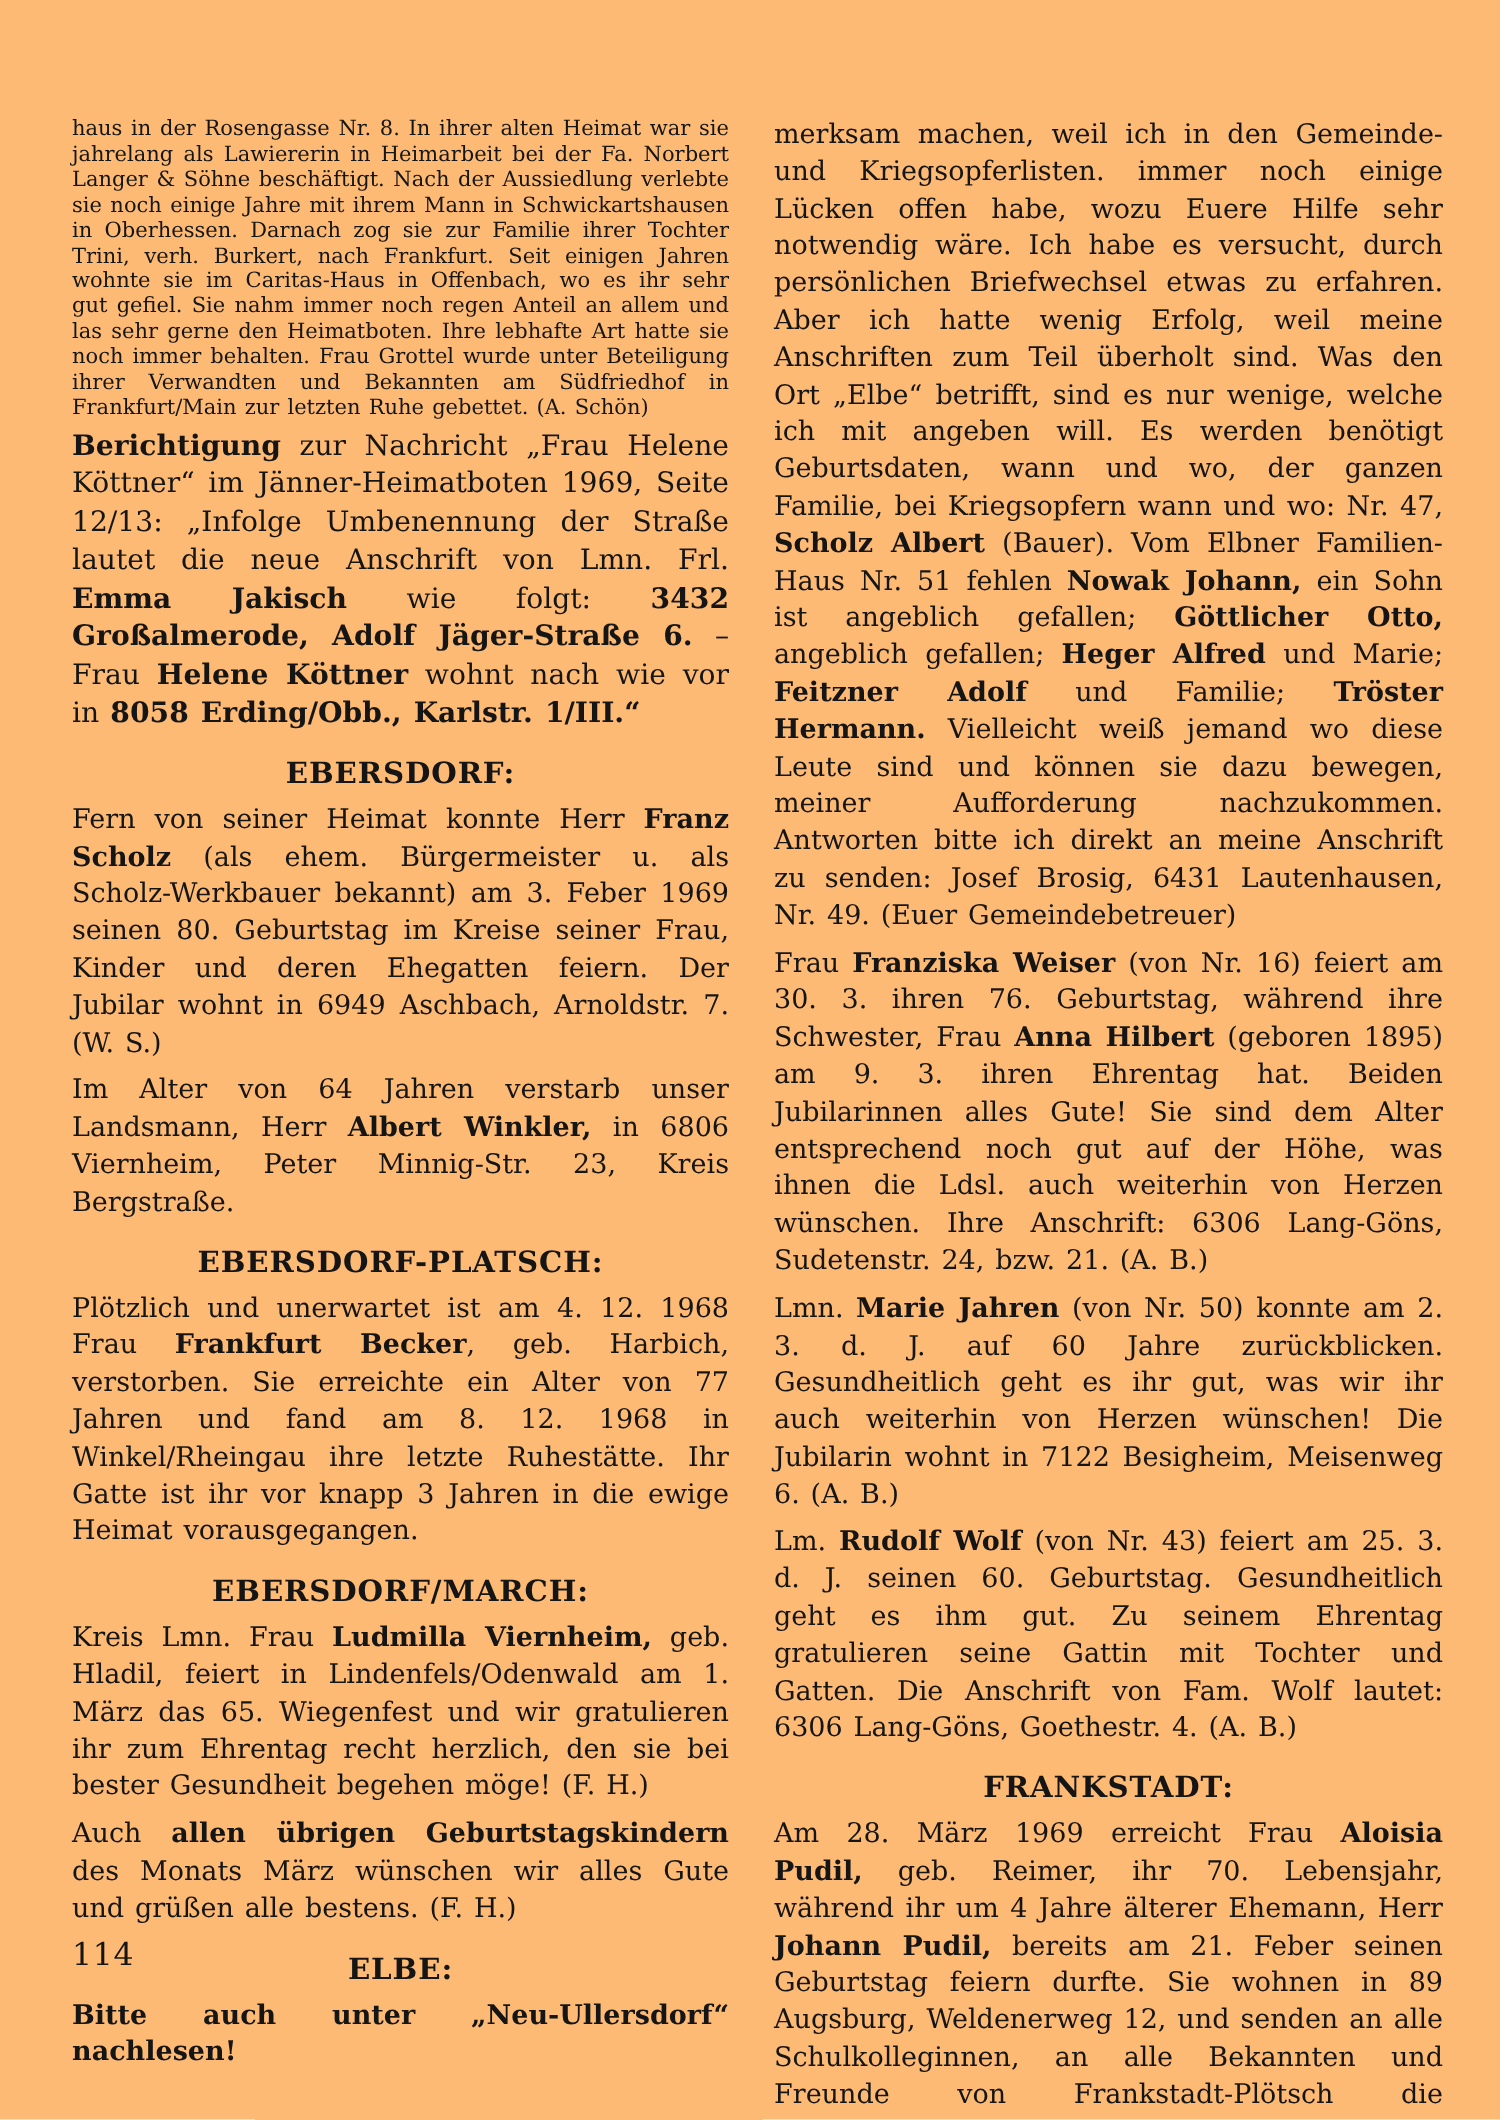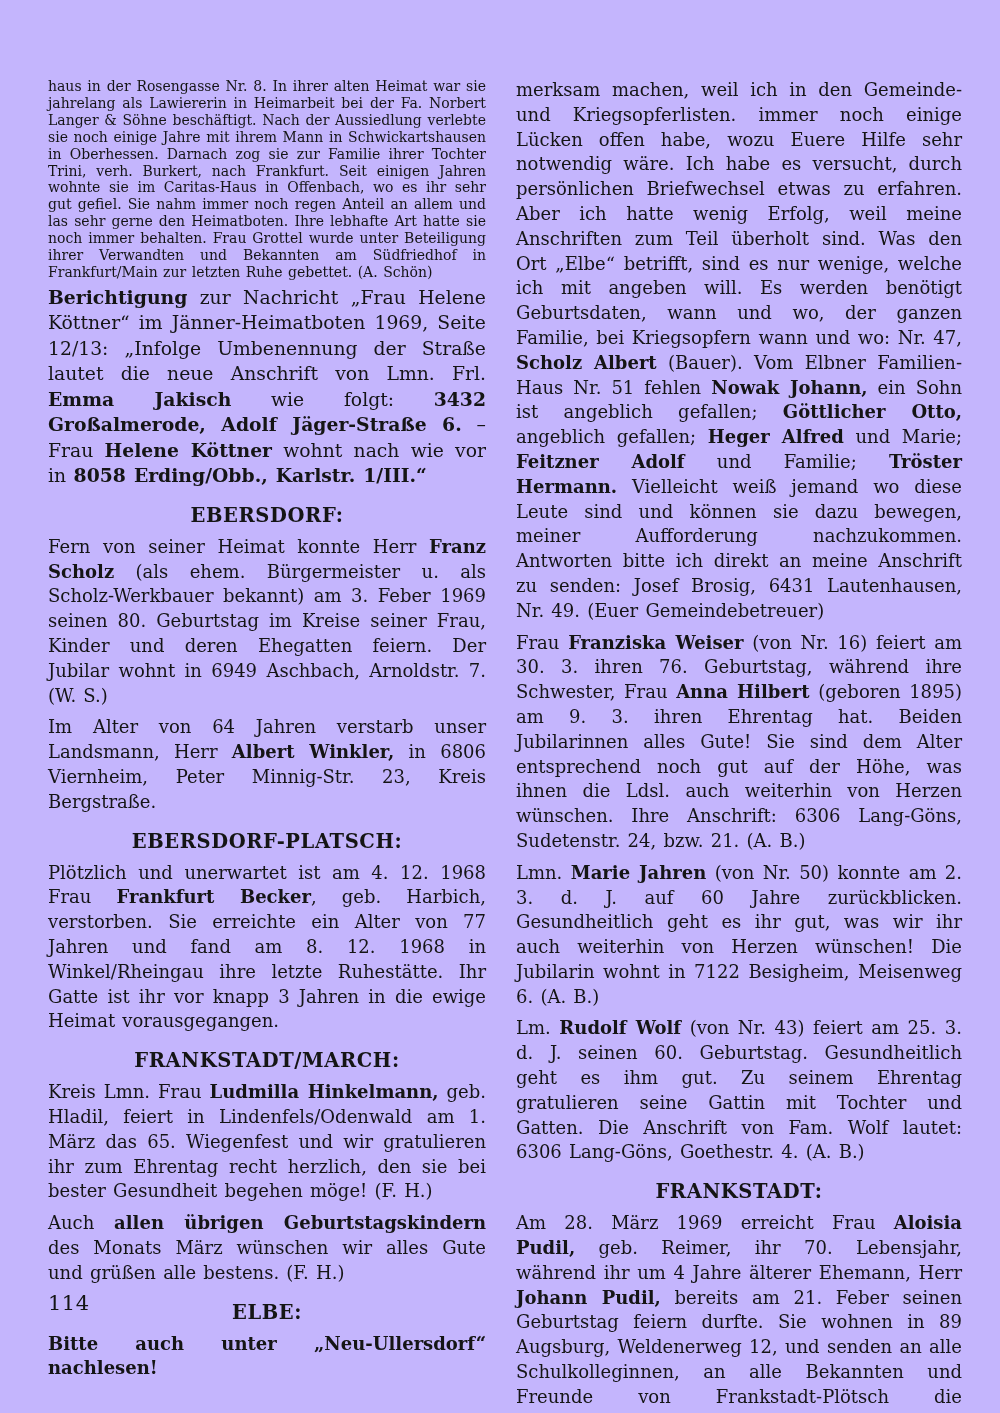--- a/index.html
+++ b/index.html
@@ -4,21 +4,21 @@
 <style>
   html, body {
     margin: 0;
     padding: 0;
     background: #fbfbf9;
   }
   .page {
     position: relative;
     width: 1000px;
     height: 1413px;
-    background: #c4b5fd;
+    background: #fdba74;
     color: #151515;
     font-family: "DejaVu Serif", "Liberation Serif", serif;
     overflow: hidden;
   }
   .columns {
     display: flex;
     gap: 30px;
     padding: 78px 38px 0 48px;
   }
   .col {
@@ -66,22 +66,22 @@
 <div class="page">
   <div class="columns">
     <div class="col col-left">
         <p class="para small"><span>haus in der Rosengasse Nr. 8. In ihrer alten Heimat war sie jahrelang als Lawiererin in Heimarbeit bei der Fa. Norbert Langer &amp; Söhne beschäftigt. Nach der Aussiedlung verlebte sie noch einige Jahre mit ihrem Mann in Schwickartshausen in Oberhessen. Darnach zog sie zur Familie ihrer Tochter Trini, verh. Burkert, nach Frankfurt. Seit einigen Jahren wohnte sie im Caritas-Haus in Offenbach, wo es ihr sehr gut gefiel. Sie nahm immer noch regen Anteil an allem und las sehr gerne den Heimatboten. Ihre lebhafte Art hatte sie noch immer behalten. Frau Grottel wurde unter Beteiligung ihrer Verwandten und Bekannten am Südfriedhof in Frankfurt/Main zur letzten Ruhe gebettet. (A. Schön)</span></p>
         <p class="para lede"><b>Berichtigung</b><span> zur Nachricht „Frau Helene Köttner“ im Jänner-Heimatboten 1969, Seite 12/13: „Infolge Umbenennung der Straße lautet die neue Anschrift von Lmn. Frl. </span><b>Emma Jakisch</b><span> wie folgt: </span><b>3432 Großalmerode, Adolf Jäger-Straße 6.</b><span> – Frau </span><b>Helene Köttner</b><span> wohnt nach wie vor in </span><b>8058 Erding/Obb., Karlstr. 1/III.“</b></p>
         <h3 class="section-heading">EBERSDORF:</h3>
         <p class="para"><span>Fern von seiner Heimat konnte Herr </span><b>Franz Scholz</b><span> (als ehem. Bürgermeister u. als Scholz-Werkbauer bekannt) am 3. Feber 1969 seinen 80. Geburtstag im Kreise seiner Frau, Kinder und deren Ehegatten feiern. Der Jubilar wohnt in 6949 Aschbach, Arnoldstr. 7. (W. S.)</span></p>
         <p class="para"><span>Im Alter von 64 Jahren verstarb unser Landsmann, Herr </span><b>Albert Winkler,</b><span> in 6806 Viernheim, Peter Minnig-Str. 23, Kreis Bergstraße.</span></p>
         <h3 class="section-heading">EBERSDORF-PLATSCH:</h3>
         <p class="para"><span>Plötzlich und unerwartet ist am 4. 12. 1968 Frau </span><b>Frankfurt Becker</b><span>, geb. Harbich, verstorben. Sie erreichte ein Alter von 77 Jahren und fand am 8. 12. 1968 in Winkel/Rheingau ihre letzte Ruhestätte. Ihr Gatte ist ihr vor knapp 3 Jahren in die ewige Heimat vorausgegangen.</span></p>
-        <h3 class="section-heading">FRANKSTADT/MARCH:</h3>
-        <p class="para"><span>Kreis Lmn. Frau </span><b>Ludmilla Hinkelmann,</b><span> geb. Hladil, feiert in Lindenfels/Odenwald am 1. März das 65. Wiegenfest und wir gratulieren ihr zum Ehrentag recht herzlich, den sie bei bester Gesundheit begehen möge! (F. H.)</span></p>
+        <h3 class="section-heading">EBERSDORF/MARCH:</h3>
+        <p class="para"><span>Kreis Lmn. Frau </span><b>Ludmilla Viernheim,</b><span> geb. Hladil, feiert in Lindenfels/Odenwald am 1. März das 65. Wiegenfest und wir gratulieren ihr zum Ehrentag recht herzlich, den sie bei bester Gesundheit begehen möge! (F. H.)</span></p>
         <p class="para"><span>Auch </span><b>allen übrigen Geburtstagskindern</b><span> des Monats März wünschen wir alles Gute und grüßen alle bestens. (F. H.)</span></p>
         <h3 class="section-heading">ELBE:</h3>
         <p class="para"><b>Bitte auch unter „Neu-Ullersdorf“ nachlesen!</b></p>
         <p class="para"></p>
       </div>
     <div class="col col-right">
         <p class="para"><span>merksam machen, weil ich in den Gemeinde- und Kriegsopferlisten. immer noch einige Lücken offen habe, wozu Euere Hilfe sehr notwendig wäre. Ich habe es versucht, durch persönlichen Briefwechsel etwas zu erfahren. Aber ich hatte wenig Erfolg, weil meine Anschriften zum Teil überholt sind. Was den Ort „Elbe“ betrifft, sind es nur wenige, welche ich mit angeben will. Es werden benötigt Geburtsdaten, wann und wo, der ganzen Familie, bei Kriegsopfern wann und wo: Nr. 47, </span><b>Scholz Albert</b><span> (Bauer). Vom Elbner Familien-Haus Nr. 51 fehlen </span><b>Nowak Johann,</b><span> ein Sohn ist angeblich gefallen; </span><b>Göttlicher Otto,</b><span> angeblich gefallen; </span><b>Heger Alfred</b><span> und Marie; </span><b>Feitzner Adolf</b><span> und Familie; </span><b>Tröster Hermann.</b><span> Vielleicht weiß jemand wo diese Leute sind und können sie dazu bewegen, meiner Aufforderung nachzukommen. Antworten bitte ich direkt an meine Anschrift zu senden: Josef Brosig, 6431 Lautenhausen, Nr. 49. (Euer Gemeindebetreuer)</span></p>
         <p class="para"><span>Frau </span><b>Franziska Weiser</b><span> (von Nr. 16) feiert am 30. 3. ihren 76. Geburtstag, während ihre Schwester, Frau </span><b>Anna Hilbert</b><span> (geboren 1895) am 9. 3. ihren Ehrentag hat. Beiden Jubilarinnen alles Gute! Sie sind dem Alter entsprechend noch gut auf der Höhe, was ihnen die Ldsl. auch weiterhin von Herzen wünschen. Ihre Anschrift: 6306 Lang-Göns, Sudetenstr. 24, bzw. 21. (A. B.)</span></p>
         <p class="para"><span>Lmn. </span><b>Marie Jahren</b><span> (von Nr. 50) konnte am 2. 3. d. J. auf 60 Jahre zurückblicken. Gesundheitlich geht es ihr gut, was wir ihr auch weiterhin von Herzen wünschen! Die Jubilarin wohnt in 7122 Besigheim, Meisenweg 6. (A. B.)</span></p>
         <p class="para"><span>Lm. </span><b>Rudolf Wolf</b><span> (von Nr. 43) feiert am 25. 3. d. J. seinen 60. Geburtstag. Gesundheitlich geht es ihm gut. Zu seinem Ehrentag gratulieren seine Gattin mit Tochter und Gatten. Die Anschrift von Fam. Wolf lautet: 6306 Lang-Göns, Goethestr. 4. (A. B.)</span></p>

